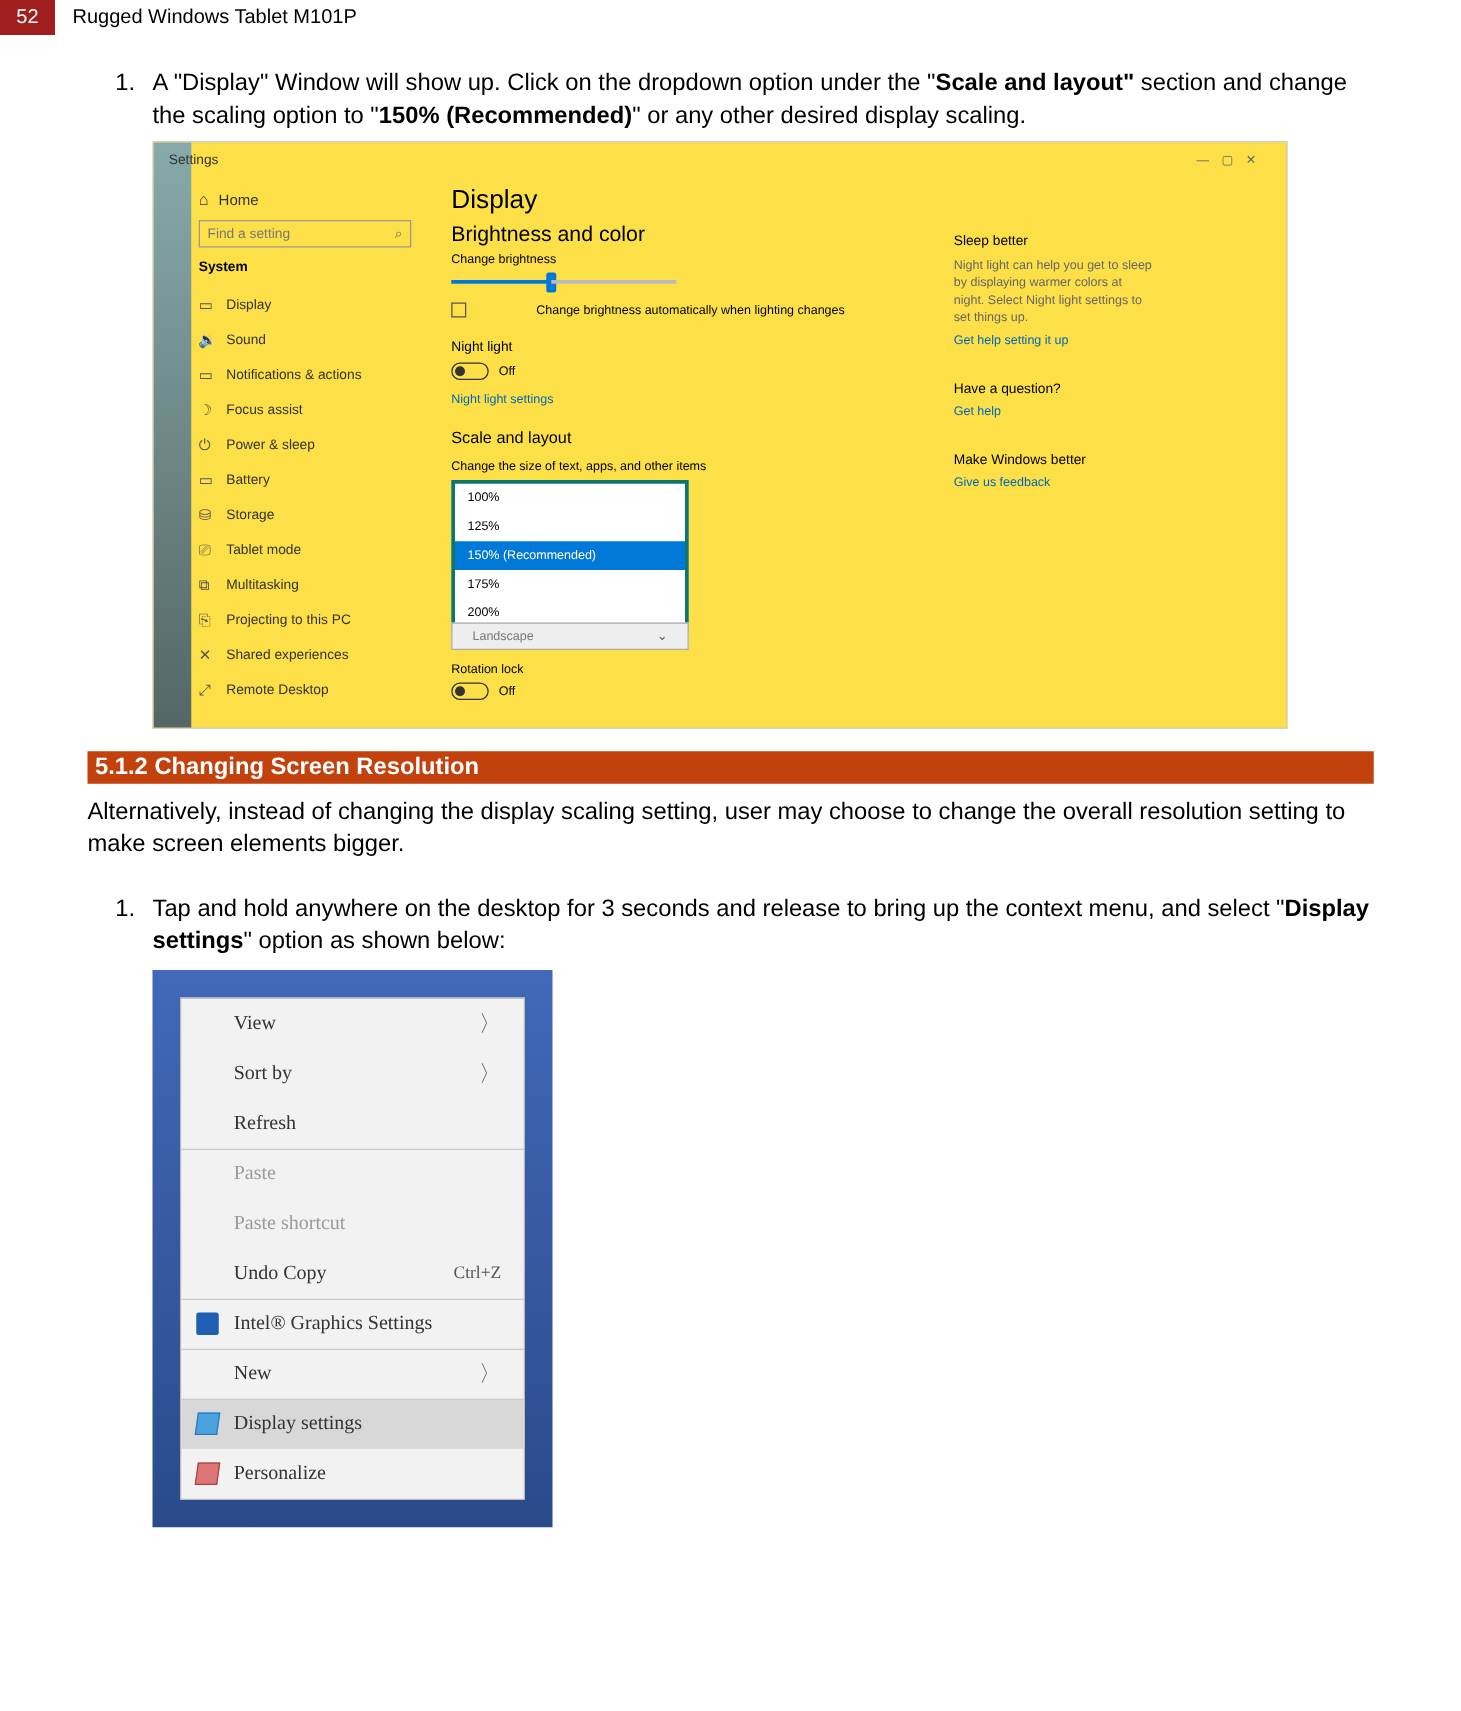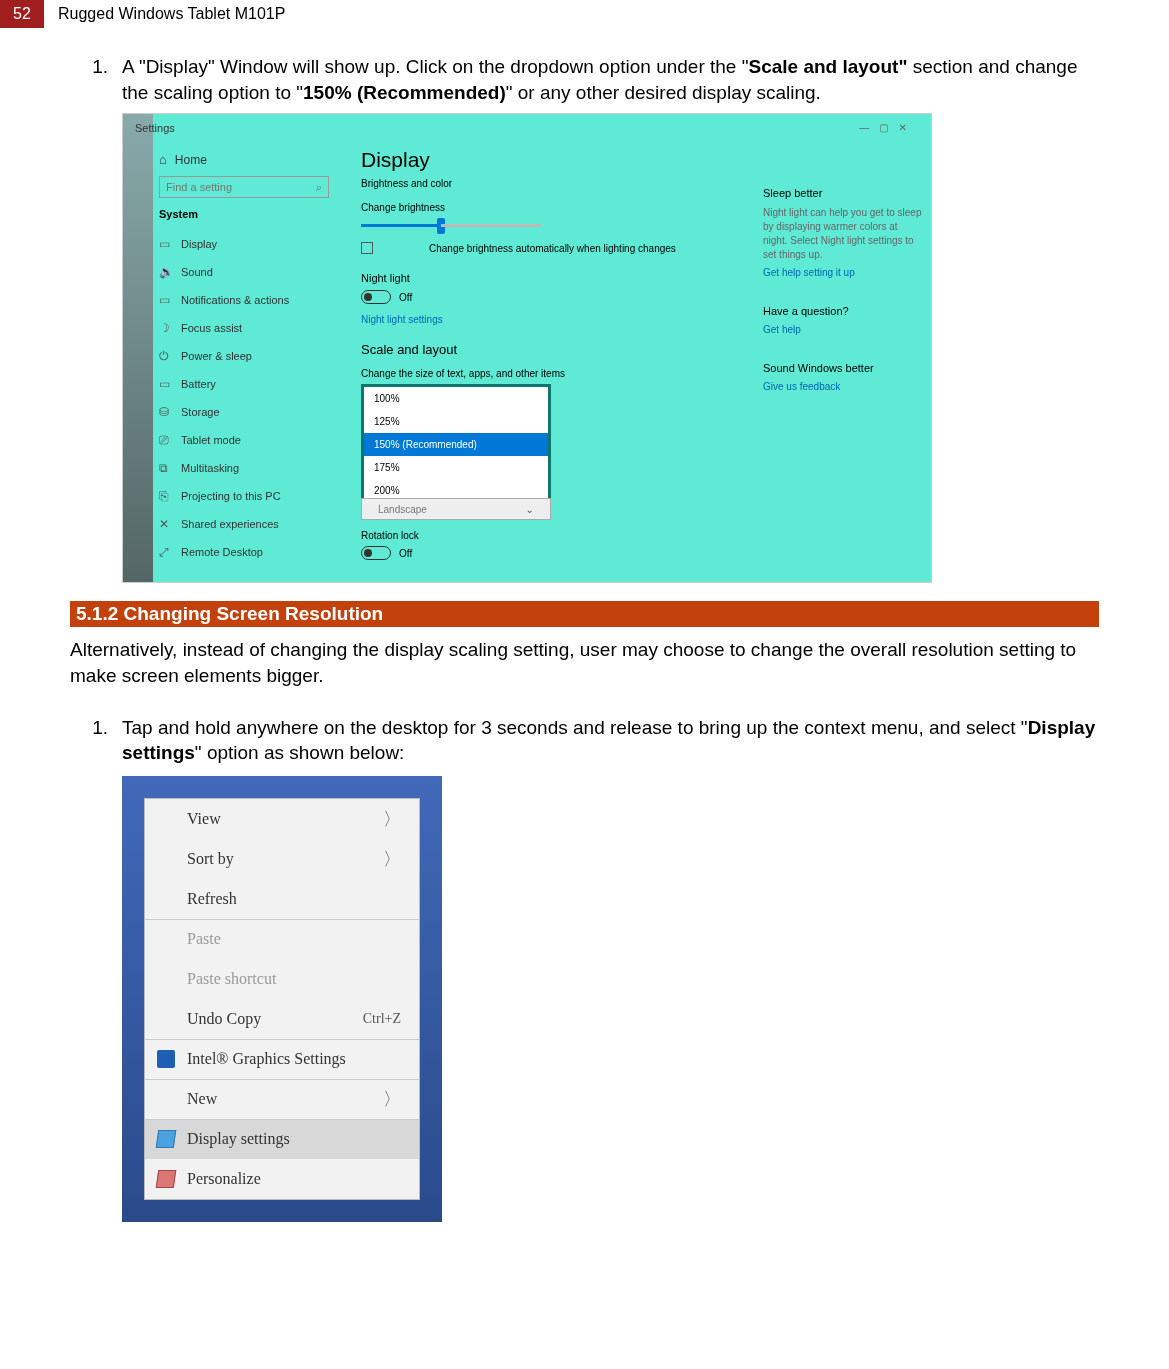--- a/index.html
+++ b/index.html
@@ -4,34 +4,34 @@
 <style>
 * { box-sizing: border-box; margin: 0; padding: 0; }
 body { font-family: Arial, Helvetica, sans-serif; background: #fff; width: 1169px; }
 .page-header { display: flex; align-items: center; height: 28px; }
 .page-num-box { background: #a01e1e; color: #fff; width: 44px; height: 28px; display: flex; align-items: center; justify-content: center; font-size: 16px; }
 .page-title { font-size: 16px; color: #000; margin-left: 14px; }
 .body-content { padding: 0 70px 0 70px; }
 .instruction-block { margin-top: 26px; display: flex; font-size: 19px; line-height: 1.35; }
 .list-num { width: 52px; text-align: right; padding-right: 14px; flex: 0 0 52px; }
 .list-text { flex: 1; }
-.screenshot1 { margin: 8px 12px 18px 52px; width: 810px; height: 470px; border: 1px solid #ccc; position: relative; background: #5eead4; font-size: 12px; }
+.screenshot1 { margin: 8px 12px 18px 52px; width: 908px; height: 470px; border: 1px solid #ccc; position: relative; background: #fde047; font-size: 12px; }
 .desk-strip { position: absolute; left: 0; top: 0; width: 30px; height: 100%; background: linear-gradient(#8aa,#566); }
 .ss-title { position: absolute; left: 12px; top: 8px; font-size: 11px; color: #333; }
 .win-controls { position: absolute; right: 14px; top: 8px; font-size: 10px; color: #666; letter-spacing: 10px; }
 .home-row { position: absolute; left: 36px; top: 38px; font-size: 12px; color: #333; }
 .home-icon::before { content: "⌂"; margin-right: 8px; font-size: 13px; }
 .find-input { position: absolute; left: 36px; top: 62px; width: 170px; height: 22px; border: 1px solid #999; font-size: 11px; padding: 0 6px; color: #777; display: flex; align-items: center; gap: 45px; }
 .search-glyph { margin-left: auto; font-size: 11px; }
 .system-lbl { position: absolute; left: 36px; top: 94px; font-size: 11px; font-weight: bold; }
 .side-list { position: absolute; left: 36px; top: 116px; font-size: 11px; color: #333; }
 .side-item { display: flex; align-items: center; height: 28px; }
 .side-ico { width: 22px; font-size: 12px; color: #555; }
 .display-h1 { position: absolute; left: 238px; top: 34px; font-size: 21px; font-weight: 300; }
-.sub-h { position: absolute; left: 238px; font-size: 10px; }
+.sub-h { position: absolute; left: 238px; font-size: 17px; }
 .bright-lbl { top: 64px; }
 .chg-bright { top: 88px; font-size: 10px; }
 .slider { position: absolute; left: 238px; top: 104px; width: 180px; height: 14px; }
 .slider::before { content: ""; position: absolute; left: 0; top: 6px; width: 80px; height: 3px; background: #0078d7; }
 .slider::after { content: ""; position: absolute; left: 80px; top: 6px; width: 100px; height: 3px; background: #bbb; }
 .slider-thumb { position: absolute; left: 76px; top: 0; width: 8px; height: 16px; background: #0078d7; border-radius: 2px; }
 .cb-row { position: absolute; left: 238px; top: 128px; font-size: 10px; display: flex; align-items: center; gap: 48px; }
 .cb-box { width: 12px; height: 12px; border: 1px solid #555; margin-right: 8px; }
 .nl-lbl { position: absolute; left: 238px; top: 158px; font-size: 11px; }
 .toggle { position: absolute; left: 238px; top: 176px; display: flex; align-items: center; font-size: 10px; }
@@ -177,21 +177,21 @@
         <div class="toggle-pill"></div>
         <span>Off</span>
       </div>
 
     <div class="right-col">
       <div class="r-strong">Sleep better</div>
       <div class="r-text">Night light can help you get to sleep by displaying warmer colors at night. Select Night light settings to set things up.</div>
       <div class="r-link">Get help setting it up</div>
       <div class="r-strong" style="margin-top:24px">Have a question?</div>
       <div class="r-link">Get help</div>
-      <div class="r-strong" style="margin-top:24px">Sound Windows better</div>
+      <div class="r-strong" style="margin-top:24px">Make Windows better</div>
       <div class="r-link">Give us feedback</div>
     </div>
   </div>
 
   <div class="section-bar">5.1.2 Changing Screen Resolution</div>
   <div class="para">Alternatively, instead of changing the display scaling setting, user may choose to change the overall resolution setting to make screen elements bigger.</div>
 
   <div class="instruction-block">
     <div class="list-num">1.</div>
     <div class="list-text">

